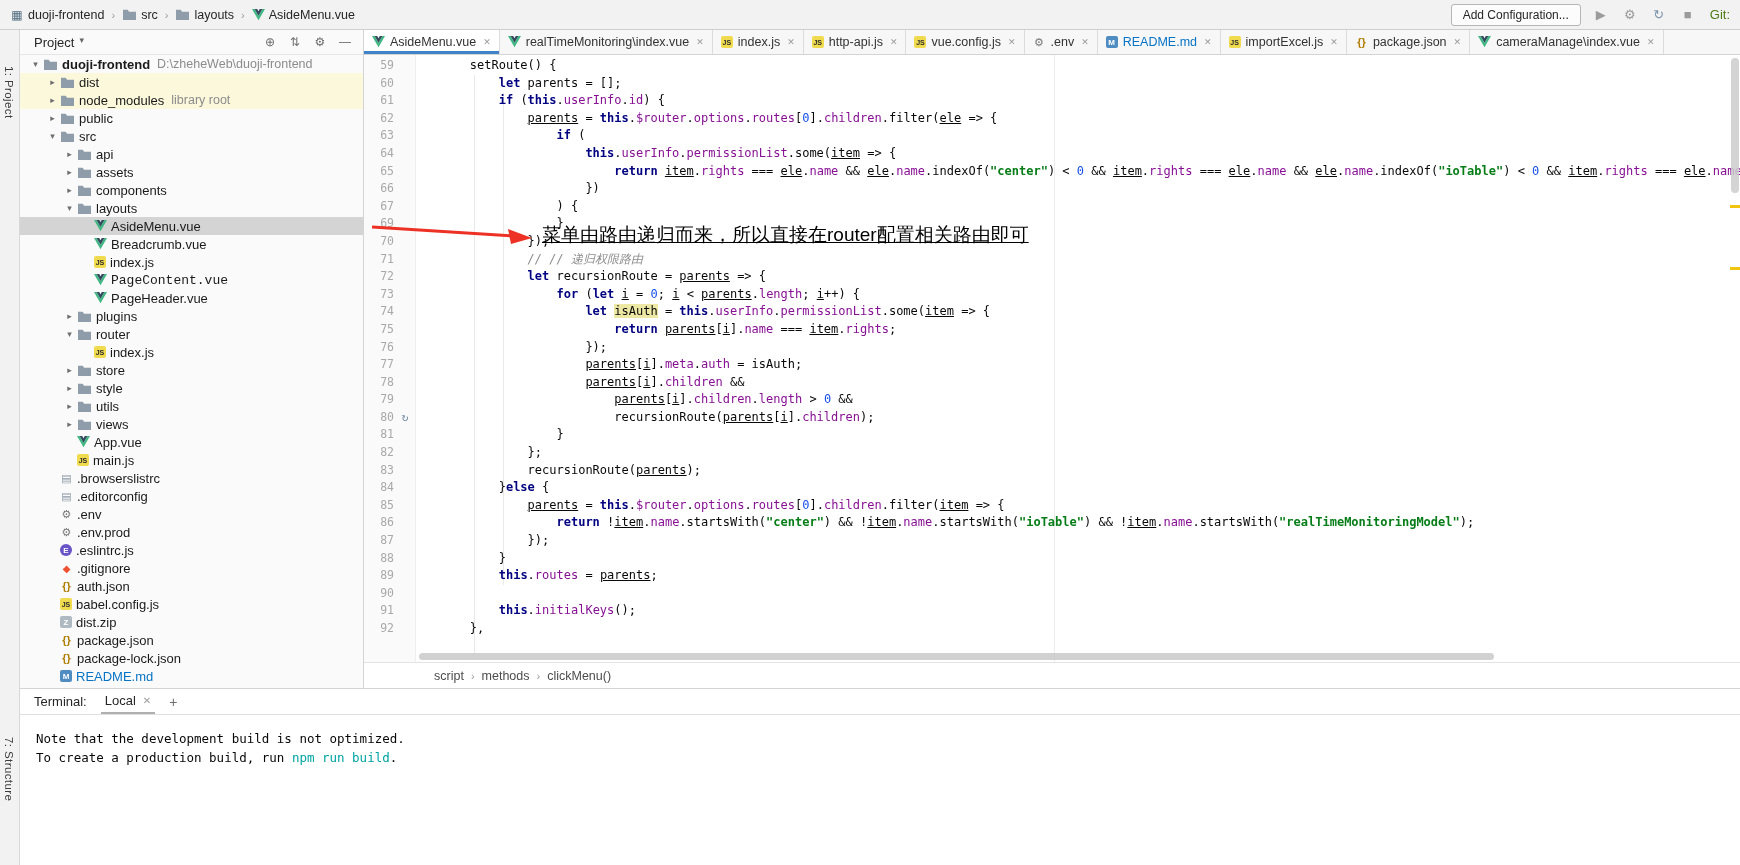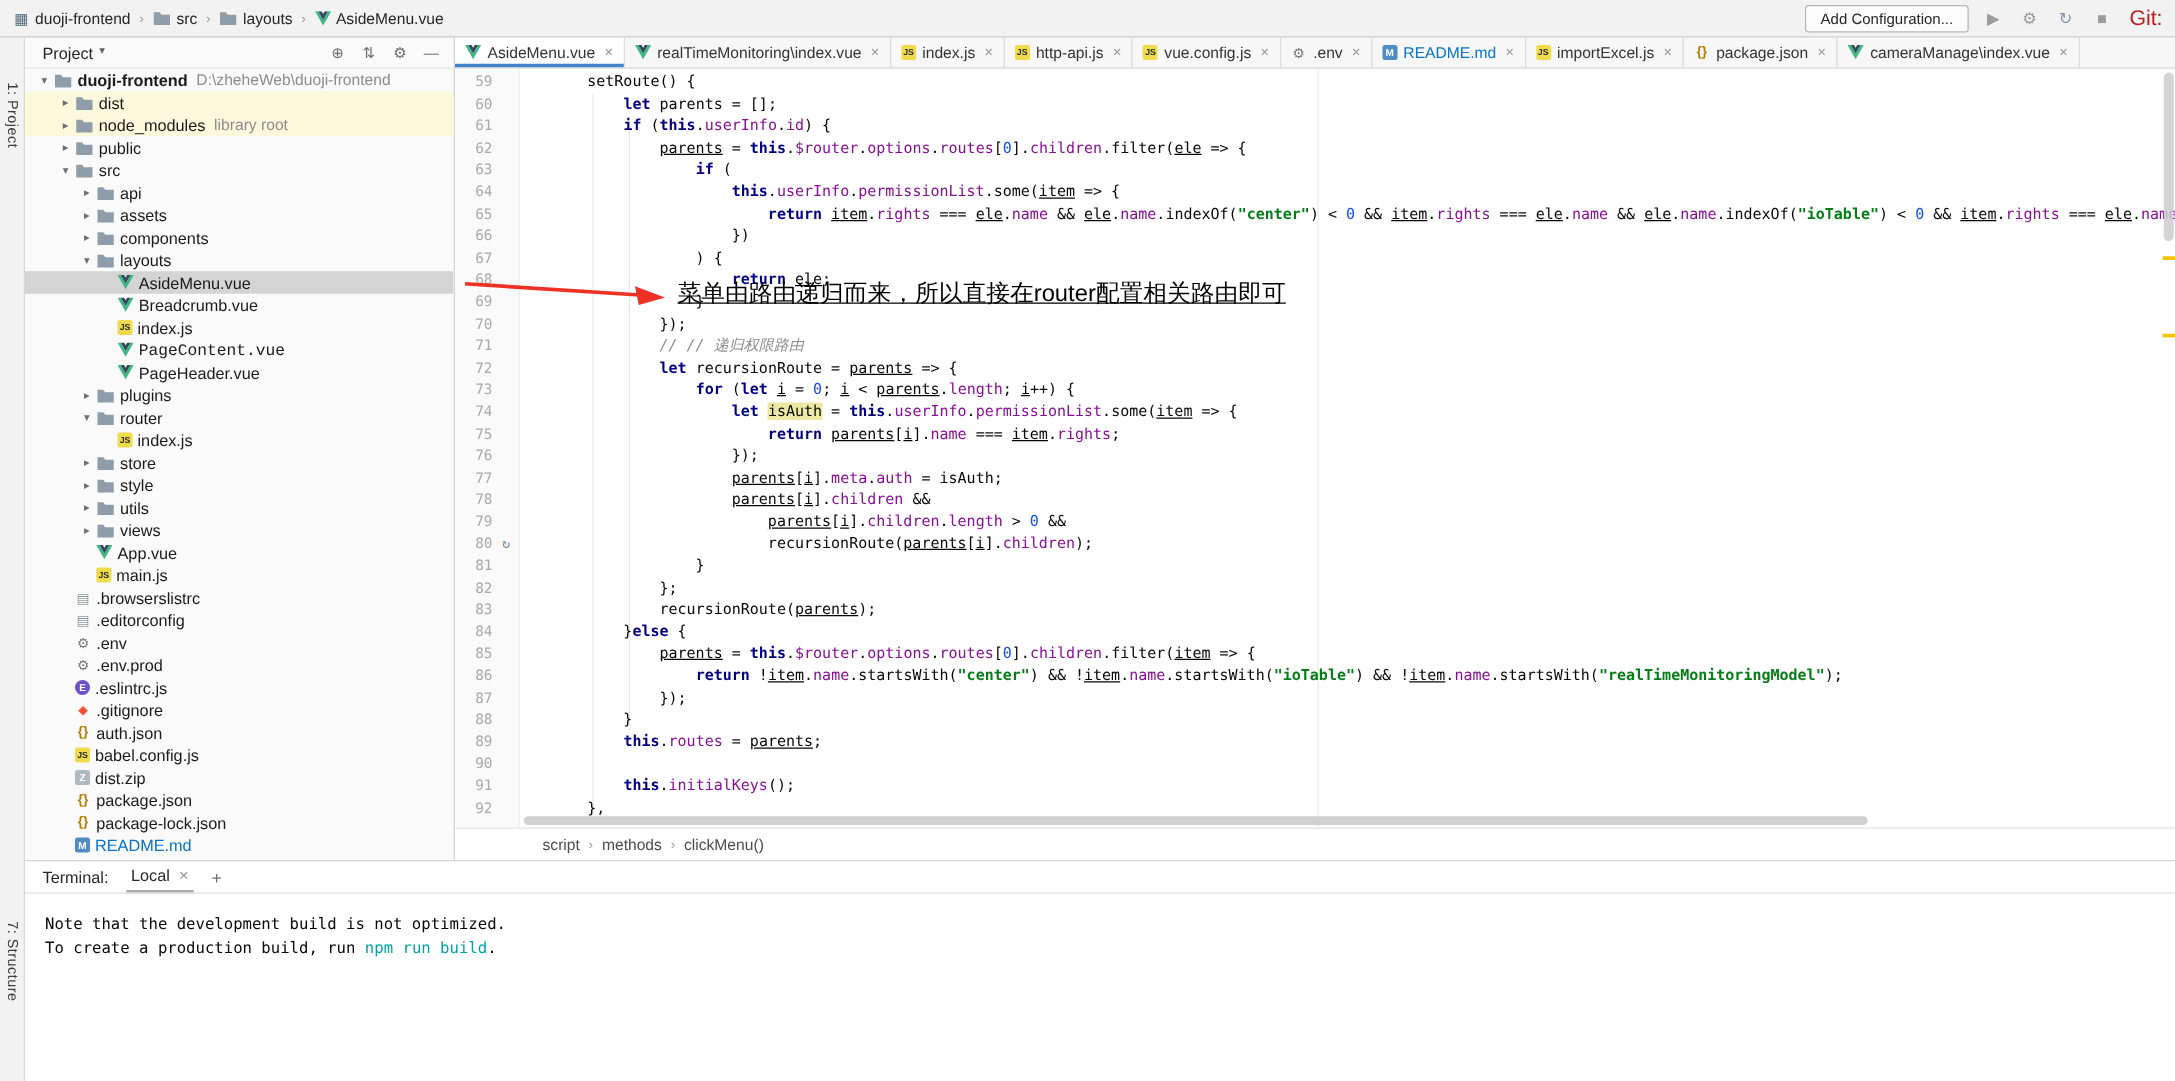--- a/index.html
+++ b/index.html
@@ -8,21 +8,21 @@
 .app{position:absolute;inset:0;width:1740px;height:865px;background:#fff;overflow:hidden}
 
 .topbar{position:absolute;left:0;top:0;width:1740px;height:30px;background:#F2F2F2;border-bottom:1px solid #CFCFCF;display:flex;align-items:center;justify-content:space-between;padding:0 10px;z-index:10}
 .tb-left{display:flex;align-items:center;gap:5px;font-size:12.5px;color:#262626}
 .tb-item{display:flex;align-items:center;gap:4px}
 .tb-sep{color:#9A9A9A;font-size:11px;padding:0 2px}
 .tb-right{display:flex;align-items:center;gap:11px}
 .addcfg{font-family:inherit;font-size:12px;color:#262626;background:#FCFCFC;border:1px solid #B6B6B6;border-radius:3px;height:22px;padding:0 11px;cursor:default}
 .tbi{font-size:13px;color:#9B9B9B;width:18px;text-align:center}
 .tbi.sync{color:#7D95AE}
-.gitlbl{font-size:17px;color:#b91c1c;margin-left:2px}
+.gitlbl{font-size:13px;color:#4d7c0f;margin-left:2px}
 
 .leftstrip{position:absolute;left:0;top:30px;width:20px;height:835px;background:#F2F2F2;border-right:1px solid #D8D8D8;z-index:9}
 .vlabel{position:absolute;left:3px;writing-mode:vertical-lr;font-size:11.5px;color:#3C3C3C;letter-spacing:.4px;white-space:nowrap}
 .vlabel.top{top:36px}
 .vlabel.bottom{bottom:64px}
 
 .project{position:absolute;left:20px;top:30px;width:343px;height:658px;background:#FAFAFA;overflow:hidden;z-index:2}
 .phead{height:25px;display:flex;align-items:center;justify-content:space-between;padding:0 10px 0 14px;font-size:13px;color:#262626;border-bottom:1px solid #E6E6E6}
 .ptitle{display:flex;align-items:flex-start;gap:5px}
 .caret{font-size:9px;color:#666}
@@ -536,25 +536,20 @@
             <span class="ln">66</span>
             <span class="gicon"></span>
             <span class="ctext"><span class="tk-t">                        })</span></span>
           </div>
           <div class="code-row">
             <span class="ln">67</span>
             <span class="gicon"></span>
             <span class="ctext"><span class="tk-t">                    ) {</span></span>
           </div>
           <div class="code-row">
-            <span class="ln">68</span>
-            <span class="gicon"></span>
-            <span class="ctext"><span class="tk-t">                        </span><span class="tk-k">return</span><span class="tk-t"> </span><span class="tk-u">ele</span><span class="tk-t">;</span></span>
-          </div>
-          <div class="code-row">
             <span class="ln">69</span>
             <span class="gicon"></span>
             <span class="ctext"><span class="tk-t">                    }</span></span>
           </div>
           <div class="code-row">
             <span class="ln">70</span>
             <span class="gicon"></span>
             <span class="ctext"><span class="tk-t">                });</span></span>
           </div>
           <div class="code-row">

